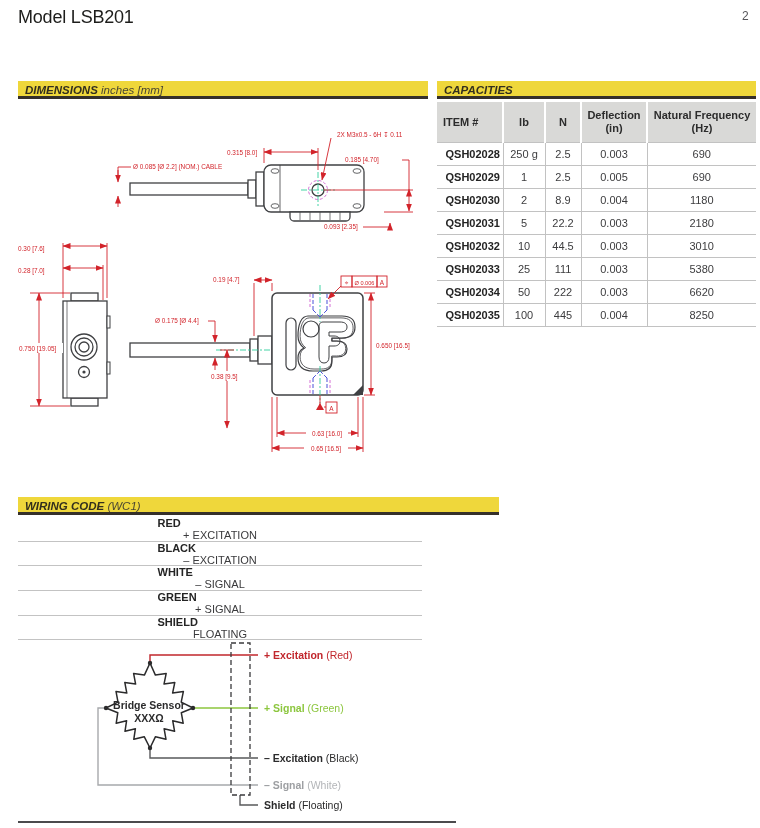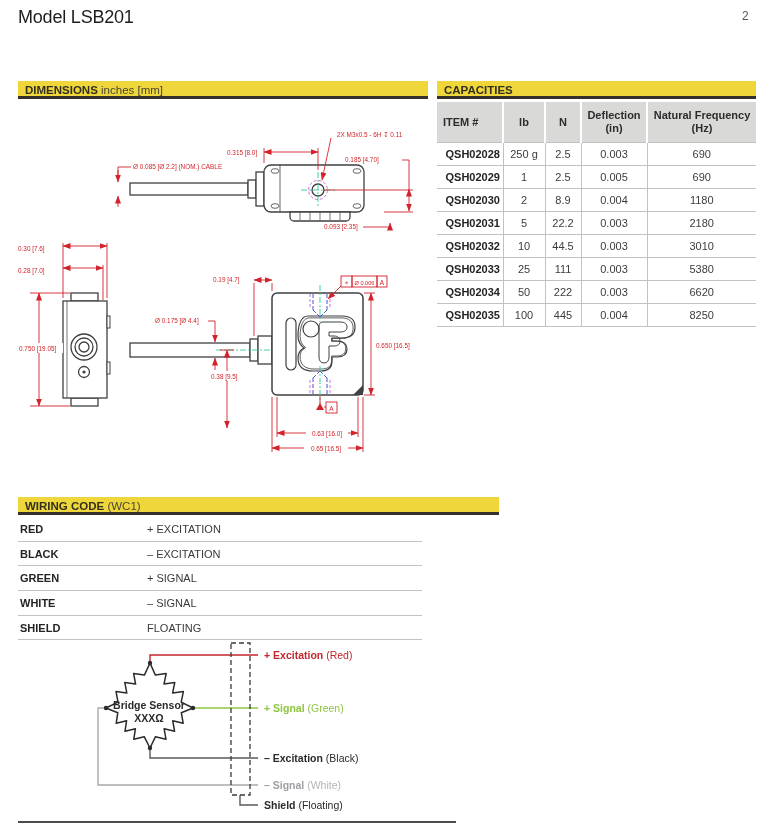--- a/index.html
+++ b/index.html
@@ -2,35 +2,35 @@
 <html><head>
 <meta charset="utf-8">
 <style>
   html,body{margin:0;padding:0;}
   body{width:760px;height:828px;background:#ffffff;position:relative;
        font-family:"Liberation Sans",sans-serif;color:#232323;}
   .abs{position:absolute;}
   .page-title{left:18px;top:7px;font-size:18px;font-weight:normal;color:#1d1d1b;letter-spacing:-.2px;}
   .page-num{left:742px;top:9px;font-size:12px;color:#56565a;}
   .bar{height:18px;border-bottom:3px solid #35302a;background:#efd73b;line-height:18px;
-       padding-left:7px;font-size:11.5px;font-weight:bold;color:#332f1d;box-sizing:border-box;}
+       padding-left:7px;font-size:11.5px;font-weight:bold;color:#332f1d;box-sizing:border-box;font-style:italic;}
   .bar .light{font-weight:normal;color:#4a4632;}
   
   table.cap{position:absolute;left:437px;top:102px;width:319px;border-collapse:collapse;
             font-size:11px;table-layout:fixed;}
   table.cap th{background:#d9d9d7;font-weight:bold;color:#2c2c2c;border-left:2px solid #ffffff;
                height:40px;line-height:13px;text-align:center;vertical-align:middle;padding:0;}
   table.cap th.first{text-align:left;padding-left:6px;border-left:none;}
   table.cap td{height:22px;text-align:center;color:#3c3c3e;border-left:1px solid #c2c2c2;
                border-top:1px solid #c2c2c2;padding:0;}
   table.cap td.first{text-align:center;padding-left:6px;font-weight:bold;color:#242424;border-left:none;}
   table.cap tr:last-child td{border-bottom:1px solid #c2c2c2;}
   
   .wiring-rows{position:absolute;left:18px;top:517px;width:404px;}
-  .wrow{height:23.7px;border-bottom:1px solid #c3c3c3;display:flex;align-items:center;font-size:11px;}
+  .wrow{height:23.7px;border-bottom:1px solid #c3c3c3;display:flex;align-items:center;font-size:11px;flex-direction:column;}
   .wlabel{width:127px;font-weight:bold;color:#242424;padding-left:2px;}
   .wvalue{color:#3a3a3c;}
   svg text{font-family:"Liberation Sans",sans-serif;}
   .dimtxt{font-size:6.4px;fill:#d2232a;}
 </style>
 </head>
 <body>
 
 <div class="abs page-title">Model LSB201</div>
 <div class="abs page-num">2</div>
@@ -311,26 +311,26 @@
 <div class="wiring-rows">
   <div class="wrow">
       <div class="wlabel">RED</div>
       <div class="wvalue">+ EXCITATION</div>
     </div>
   <div class="wrow">
       <div class="wlabel">BLACK</div>
       <div class="wvalue">– EXCITATION</div>
     </div>
   <div class="wrow">
+      <div class="wlabel">WHITE</div>
+      <div class="wvalue">– SIGNAL</div>
+    </div>
+  <div class="wrow">
       <div class="wlabel">GREEN</div>
       <div class="wvalue">+ SIGNAL</div>
-    </div>
-  <div class="wrow">
-      <div class="wlabel">WHITE</div>
-      <div class="wvalue">– SIGNAL</div>
     </div>
   <div class="wrow">
       <div class="wlabel">SHIELD</div>
       <div class="wvalue">FLOATING</div>
     </div>
 </div>
 
 <svg class="abs" style="left:18px;top:638px;" width="440" height="188" viewBox="0 0 440 188">
   <g stroke="#2b2b2c" stroke-width="1.5" fill="none" stroke-linejoin="round">
     <path d="M132,25 L137.4,37.1 L148.2,35.4 L146,46.1 L156.8,44.4 L154.6,55.1 L165.4,53.4 L163.2,64.1 L175,70"></path>

